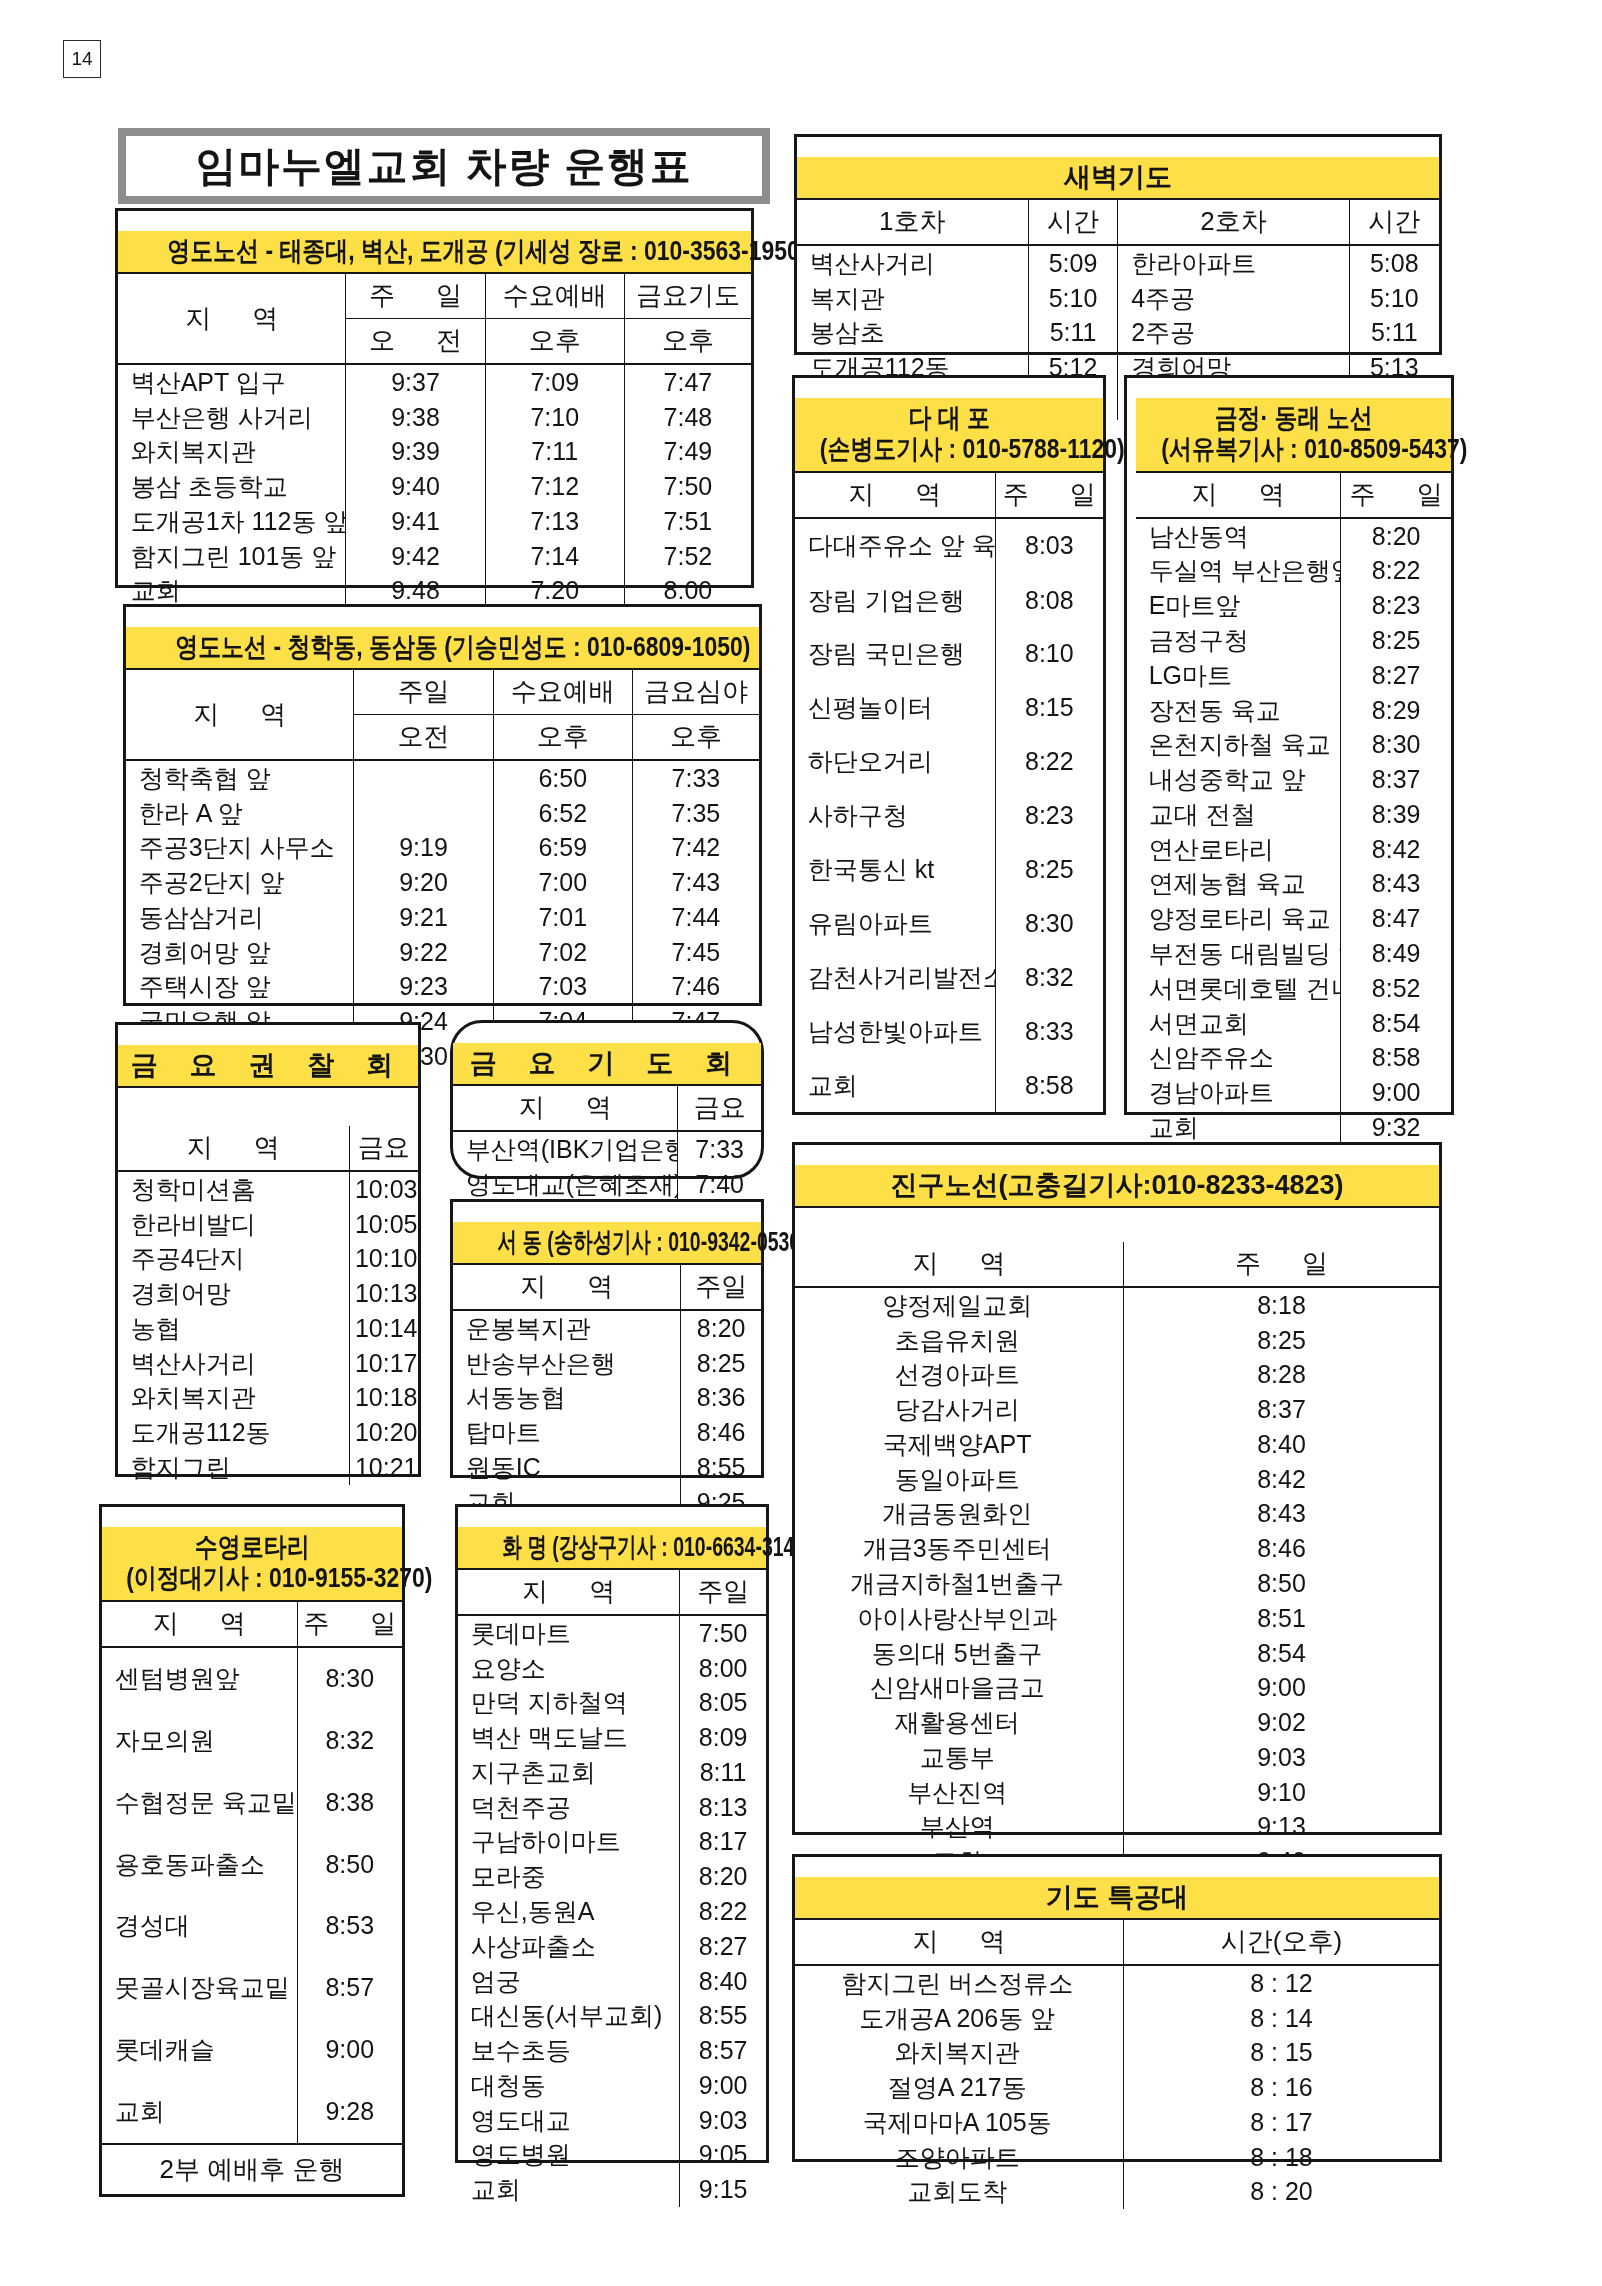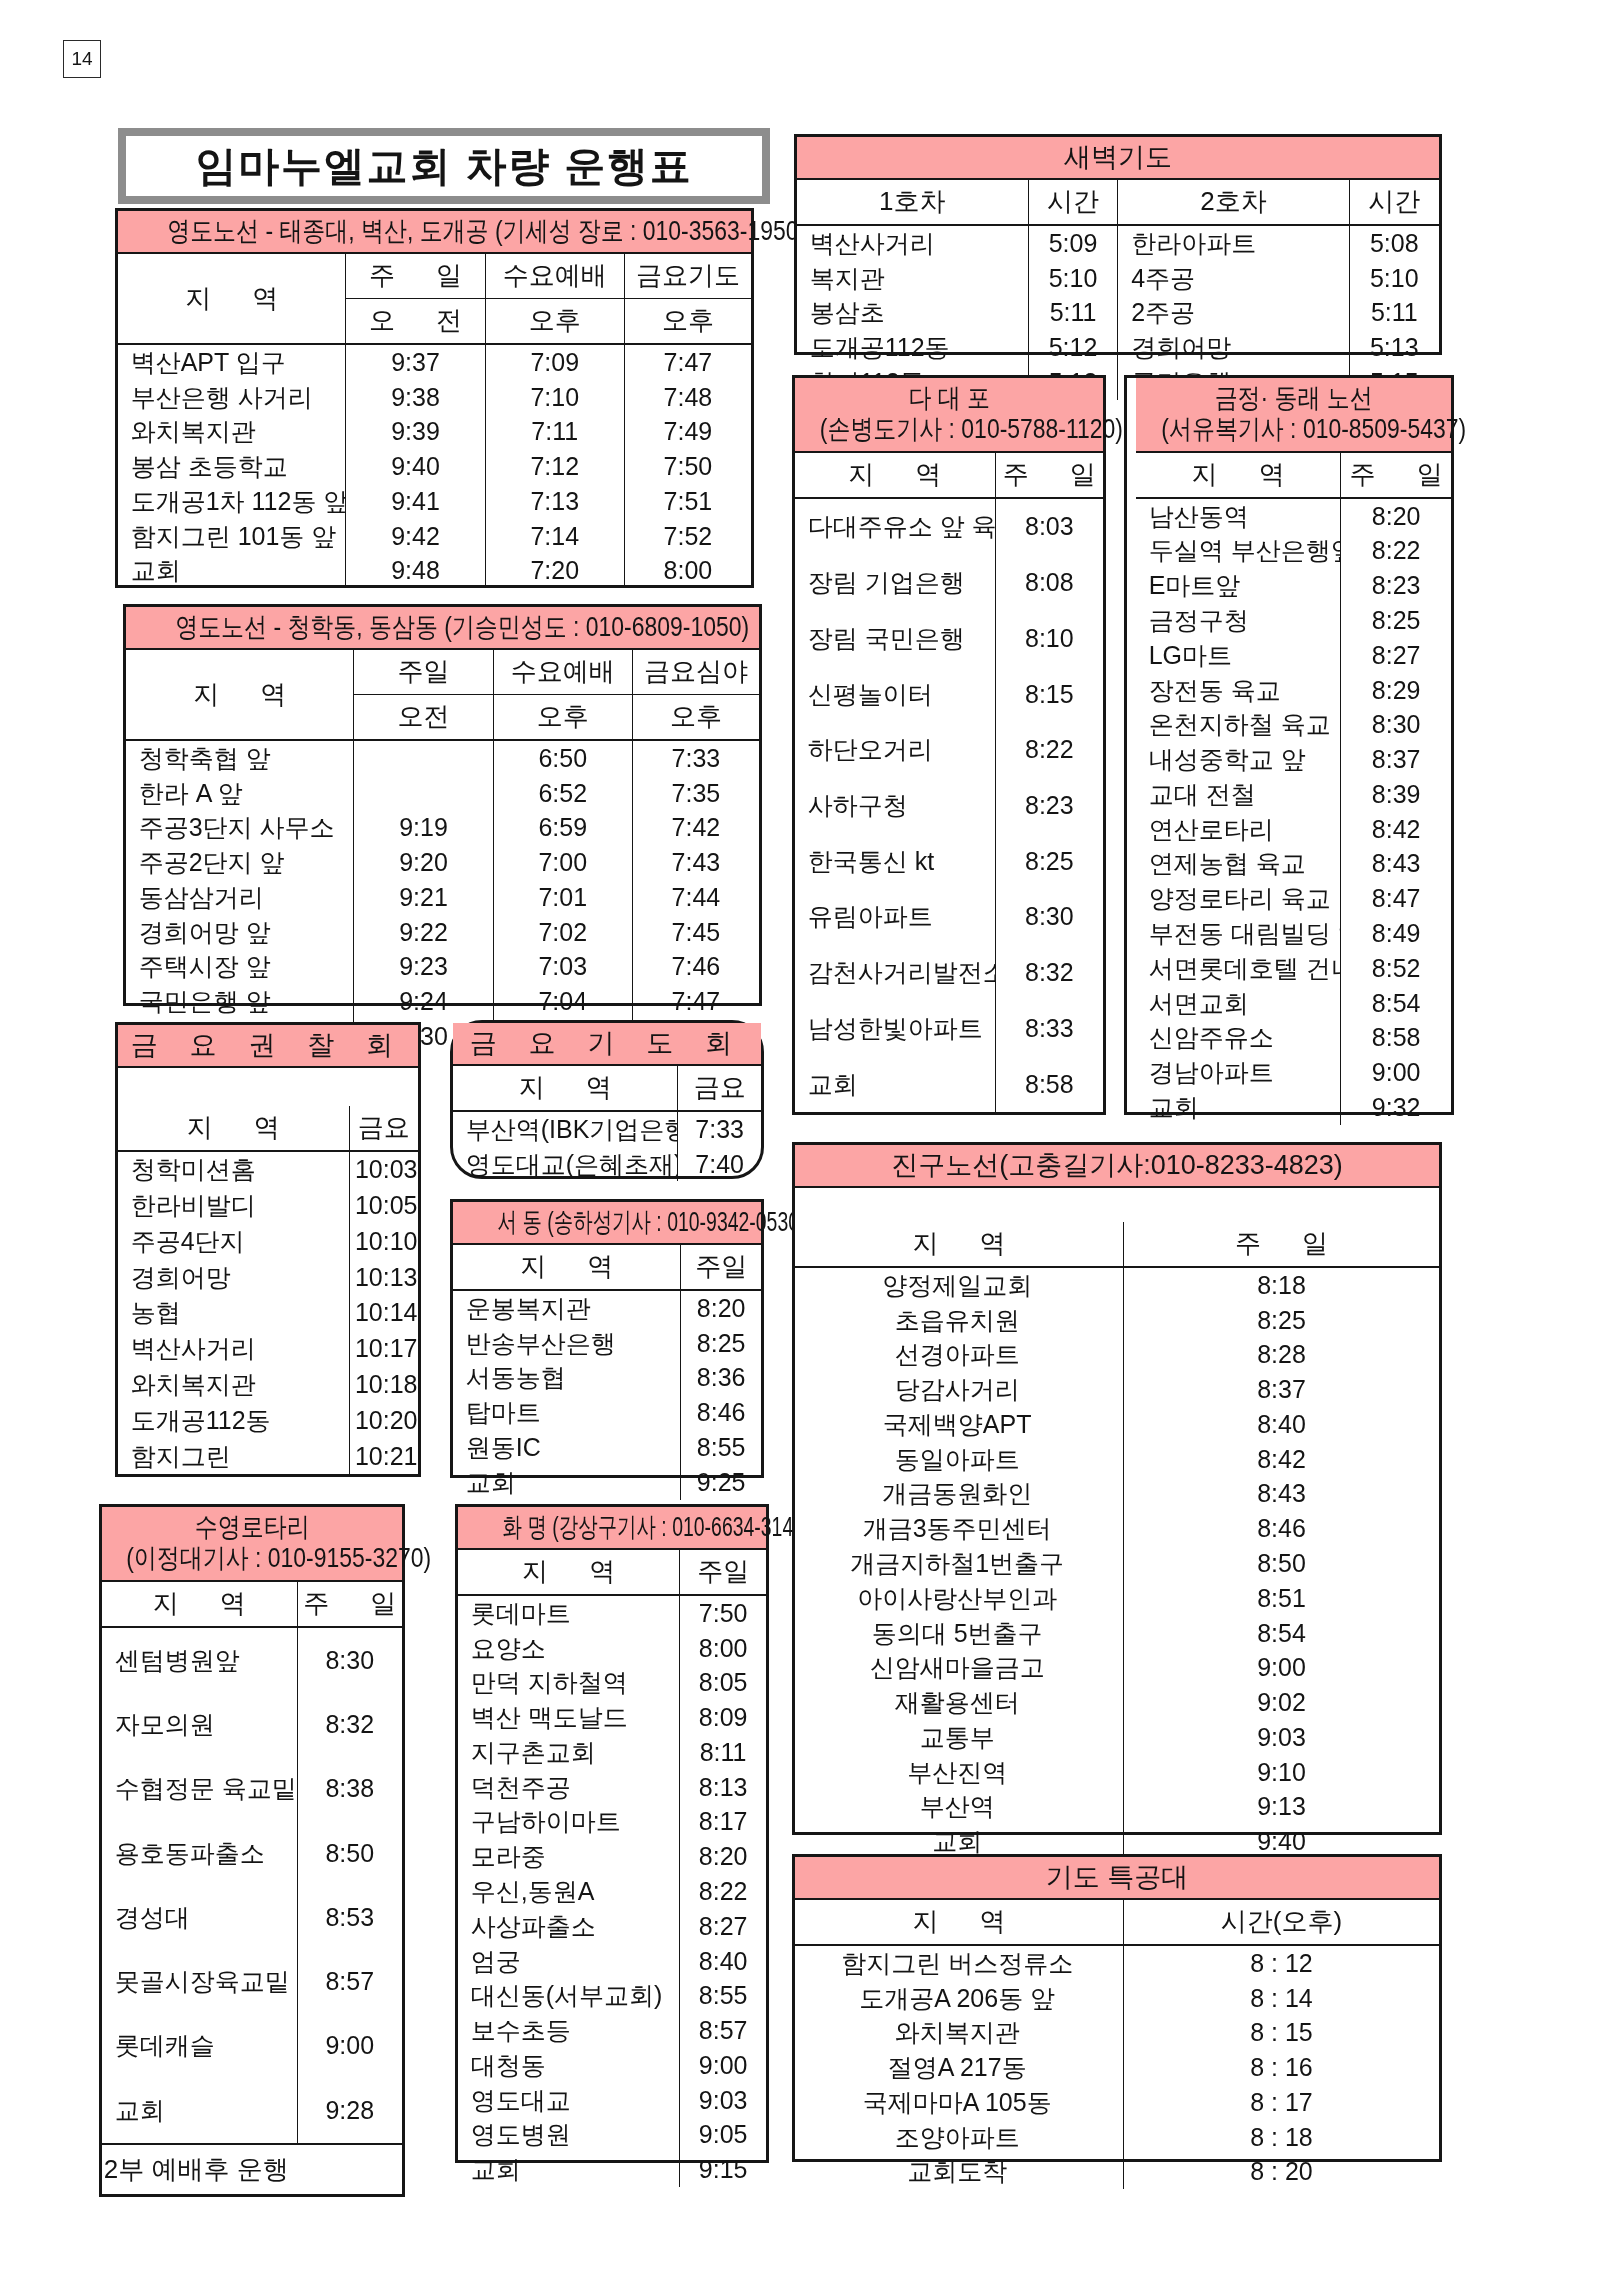--- a/index.html
+++ b/index.html
@@ -5,38 +5,38 @@
   html,body{margin:0;padding:0;background:#f2f2f2;}
   .page{position:relative;width:1603px;height:2287px;background:#ffffff;
         font-family:"Liberation Sans","DejaVu Sans",sans-serif;color:#141414;}
   .pagenum{position:absolute;left:63px;top:40px;width:36px;height:36px;border:1.8px solid #2a2a2a;
         display:flex;align-items:center;justify-content:center;font-size:19px;}
   .main-title{position:absolute;left:118px;top:128px;width:652px;height:76px;box-sizing:border-box;
         border:8.1px solid #8d8d8d;background:#fff;display:flex;align-items:center;justify-content:center;
         font-size:41px;font-weight:bold;letter-spacing:1.8px;white-space:nowrap;}
   .tbl{position:absolute;box-sizing:border-box;border:3.6px solid #161616;background:#fff;
         display:flex;flex-direction:column;}
-  .ttl{background:#fca5a5;border-bottom:2.7px solid #161616;text-align:center;font-weight:normal;
+  .ttl{background:#fde047;border-bottom:2.7px solid #161616;text-align:center;font-weight:bold;
         font-size:27px;line-height:1.18;display:flex;flex-direction:column;justify-content:center;
-        padding:4.5px 1.8px;}
+        padding:4.5px 1.8px;margin-top:20px;}
   .ttl>div{white-space:nowrap;}
   .sp .ttl{letter-spacing:.45em;}
   .cx85 .ttl>div{transform:scaleX(.85);transform-origin:center;}
   .cx72 .ttl>div{transform:scaleX(.72);transform-origin:center;}
   .tbl table{width:100%;height:100%;flex:1;border-collapse:collapse;table-layout:fixed;}
   .tbl th{font-weight:normal;font-size:26px;padding:4.5px 1.8px;border-bottom:2.7px solid #161616;
         word-spacing:1.3em;text-align:center;white-space:nowrap;}
   .tbl thead.two tr:first-child th:not(.rgn){border-bottom:1.8px solid #161616;}
   .tbl thead.two tr:last-child th{border-left:1.8px solid #161616;}
   .tbl th+th,.tbl td+td{border-left:1.8px solid #161616;}
   .tbl td{font-size:25px;padding:0.9px 5.4px;overflow:hidden;white-space:nowrap;}
   .tbl td.name{text-align:left;padding-left:12.7px;}
   .tbl td.time{text-align:center;}
   .center-first td.name{text-align:center;padding-left:1.8px;}
-  .tbl tfoot td{border-top:2.7px solid #161616;text-align:left;font-size:26px;padding:7.2px 1.8px;border-radius:19px;}
+  .tbl tfoot td{border-top:2.7px solid #161616;text-align:center;font-size:26px;padding:7.2px 1.8px;border-radius:19px;}
 </style>
 </head>
 <body>
 
 <div class="page">
   <div class="pagenum">14</div>
   <div class="main-title">임마누엘교회 차량 운행표</div>
 
   <section class="tbl cx85" style="left:115px;top:208px;width:639px;height:380px;">
       <div class="ttl">

